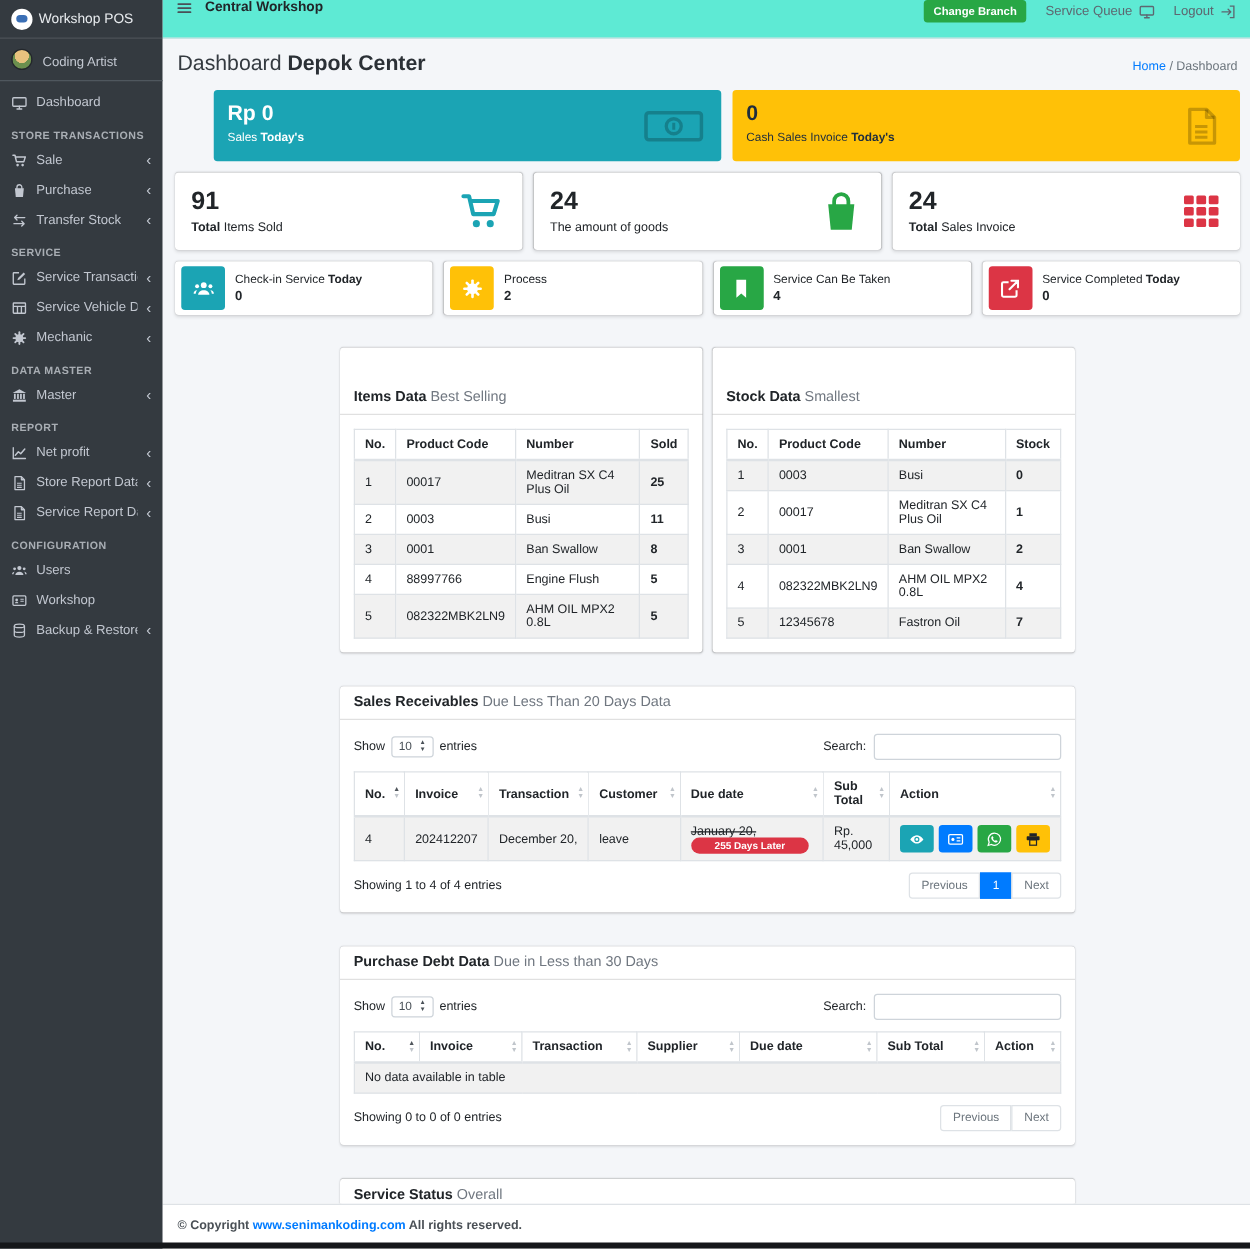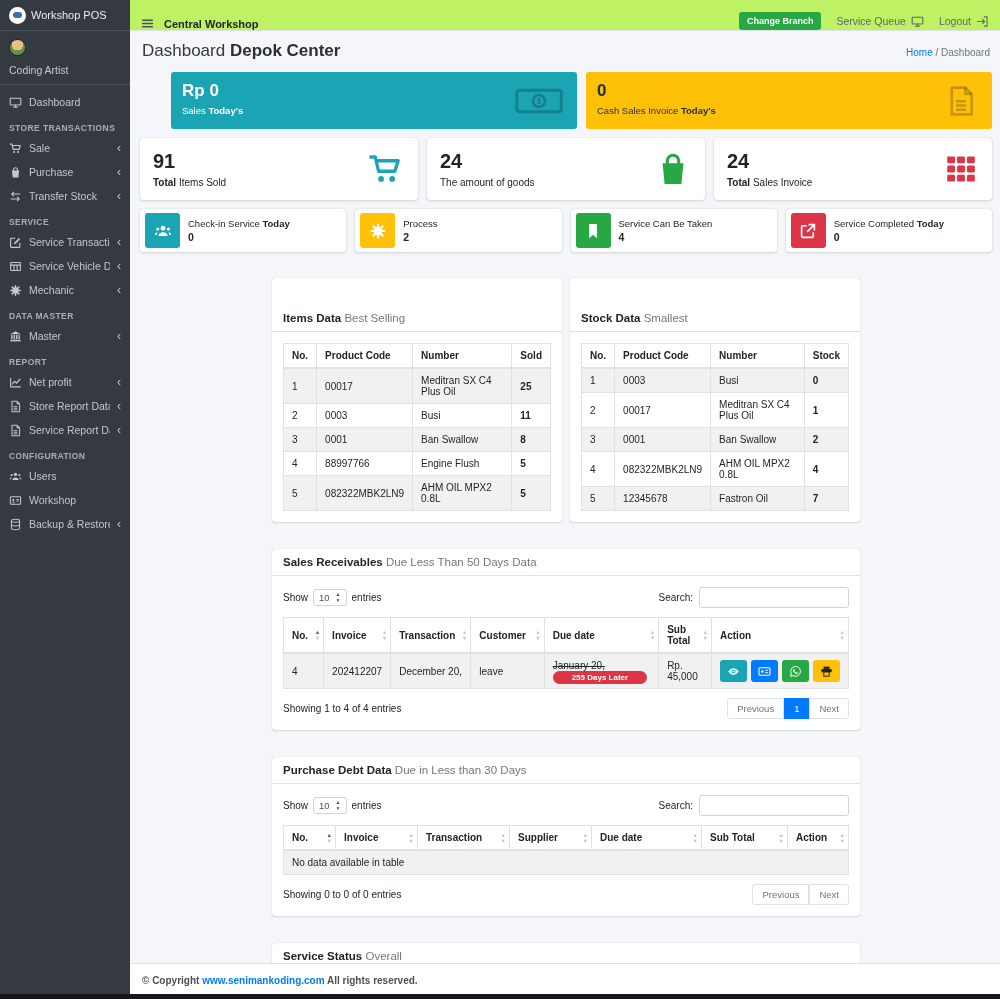--- a/index.html
+++ b/index.html
@@ -10,35 +10,35 @@
     background:#f4f6f9;
   }
   svg.ic { display:block; }
 
   
   .sidebar { position:absolute; left:0; top:0; width:130px; height:999px; background:#343a40; z-index:6; }
   .brand { display:flex; align-items:center; gap:5px; height:31px; padding:0 9px; border-bottom:1px solid rgba(255,255,255,.12); }
   .brand-logo { width:17px; height:17px; border-radius:50%; background:#fff; position:relative; flex:none; }
   .brand-logo::after { content:""; position:absolute; left:4px; top:5px; width:9px; height:6px; border-radius:3px; background:#3b6fb5; }
   .brand-text { color:#e9ecef; font-size:11px; white-space:nowrap; }
-  .user-panel { display:flex; align-items:flex-start; gap:8px; padding:8px 9px; border-bottom:1px solid #4f575e;flex-direction:column; }
+  .user-panel { display:flex; align-items:flex-end; gap:8px; padding:8px 9px; border-bottom:1px solid #4f575e; }
   .avatar { width:17px; height:17px; border-radius:50%; flex:none;
             background:radial-gradient(circle at 50% 32%, #e8c27e 0 44%, #6b8f4e 45%); border:1px solid #23272b; }
   .user-name { color:#c2c7d0; font-size:10.5px; }
   .nav { padding:5px 0; }
   .nav-header { color:#cfd4da; opacity:.75; font-size:8.5px; font-weight:bold; letter-spacing:.4px; padding:9px 9px 3px; }
   .nav-item { display:flex; align-items:center; gap:7px; padding:5.5px 9px; color:#c2c7d0; font-size:10.5px; cursor:pointer; }
   .nav-item .nico { width:13px; height:13px; flex:none; color:#c2c7d0; }
   .nav-item .nico svg { width:13px; height:13px; }
   .nav-lbl { white-space:nowrap; overflow:hidden; }
   .chev { margin-left:auto; font-size:12px; line-height:10px; color:#c2c7d0; }
 
   
   .main { margin-left:130px; height:999px; display:flex; flex-direction:column; }
-  .navbar { height:31px; background:#bef264; border-bottom:1px solid #dee2e6; display:flex; align-items:flex-end; padding:0 11px; gap:10px; flex:none; }
+  .navbar { height:31px; background:#5eead4; border-bottom:1px solid #dee2e6; display:flex; align-items:flex-start; padding:0 11px; gap:10px; flex:none; }
   .hamburger { color:#495057; width:13px; height:13px; cursor:pointer; }
   .hamburger svg { width:13px; height:13px; }
   .nav-title { font-weight:bold; font-size:11px; color:#212529; }
   .navbar-right { margin-left:auto; display:flex; align-items:center; gap:15px; }
   .btn-branch { background:#28a745; color:#fff; font-size:9px; font-weight:bold; padding:4px 8px; border-radius:3px; border:none; cursor:pointer; }
   .nav-link { color:#5d6770; font-size:10.5px; display:flex; align-items:center; gap:5px; cursor:pointer; }
   .nav-link .nico { width:13px; height:13px; color:#5d6770; }
   .nav-link .nico svg { width:13px; height:13px; }
 
   .content { flex:1; padding:7px 8px 0 10px; overflow:hidden; }
@@ -640,21 +640,21 @@
                     <td class="b">7</td>
                   </tr>
               </tbody>
             </table>
           </div>
         </div>
       </div>
 
       <div class="panel">
         <div class="panel-head">
-          <b>Sales Receivables</b> <span class="sub">Due Less Than 50 Days Data</span>
+          <b>Sales Receivables</b> <span class="sub">Due Less Than 20 Days Data</span>
         </div>
         <div class="panel-body">
           <div class="tbl-controls">
             <div class="show-group">
               <span>Show</span>
               <span class="select-box">
                 <span>10</span>
                 <span class="updown">
                     <span>▲</span>
                     <span>▼</span>

